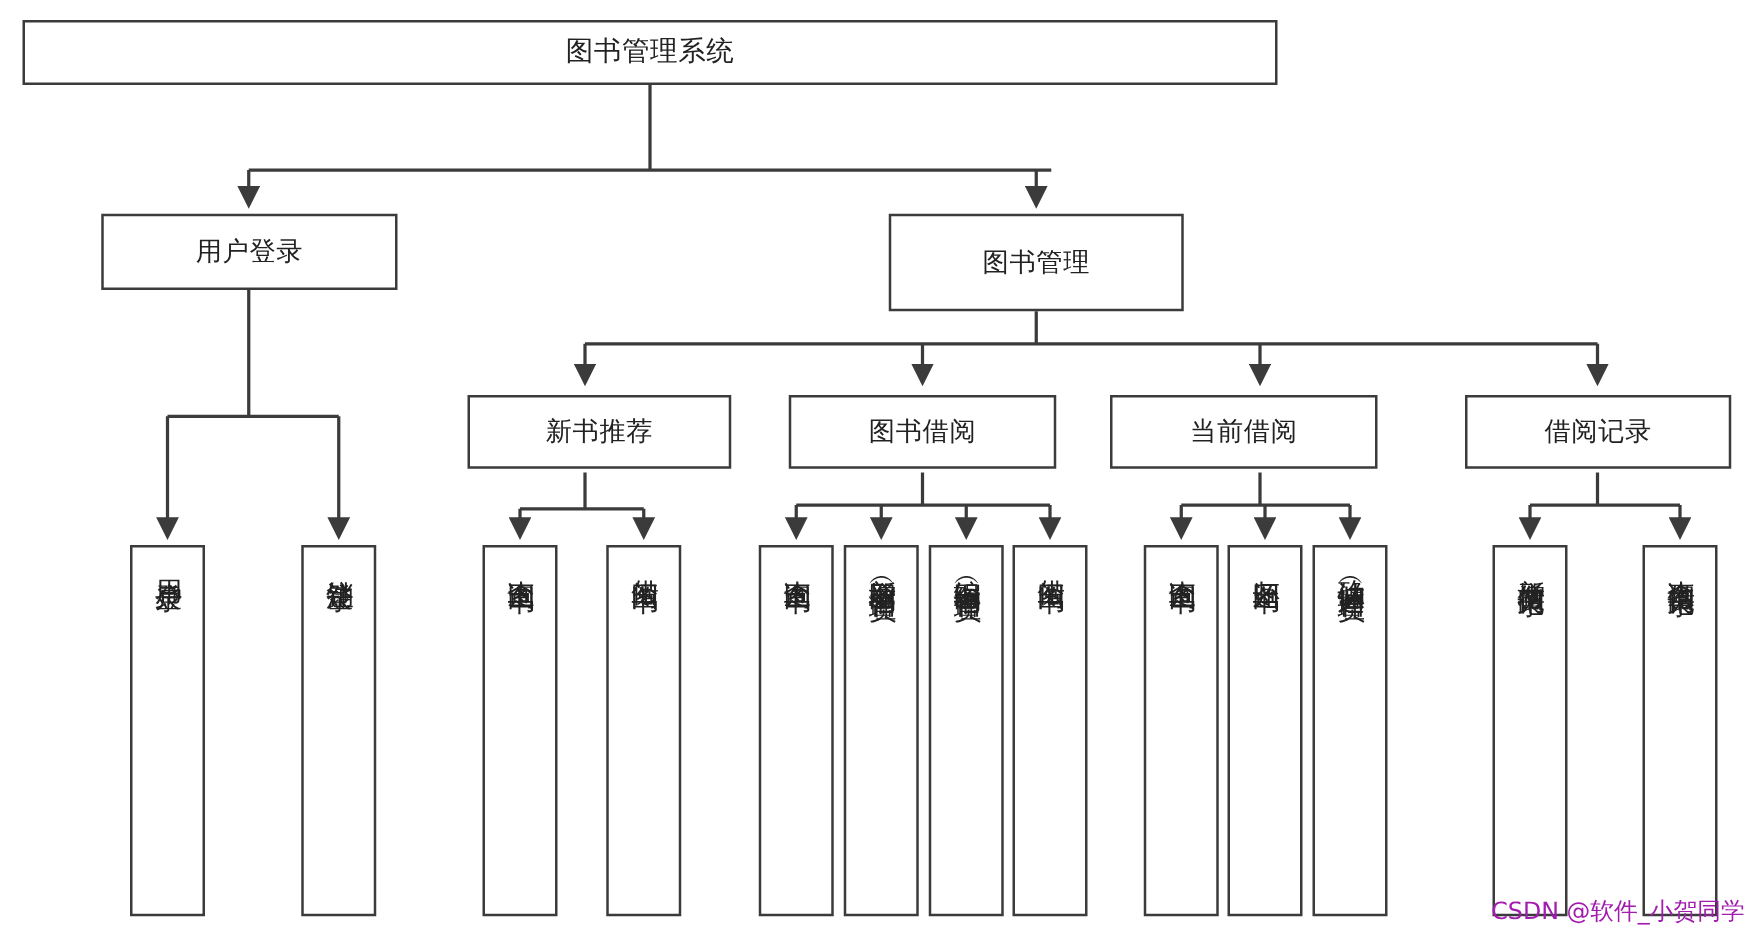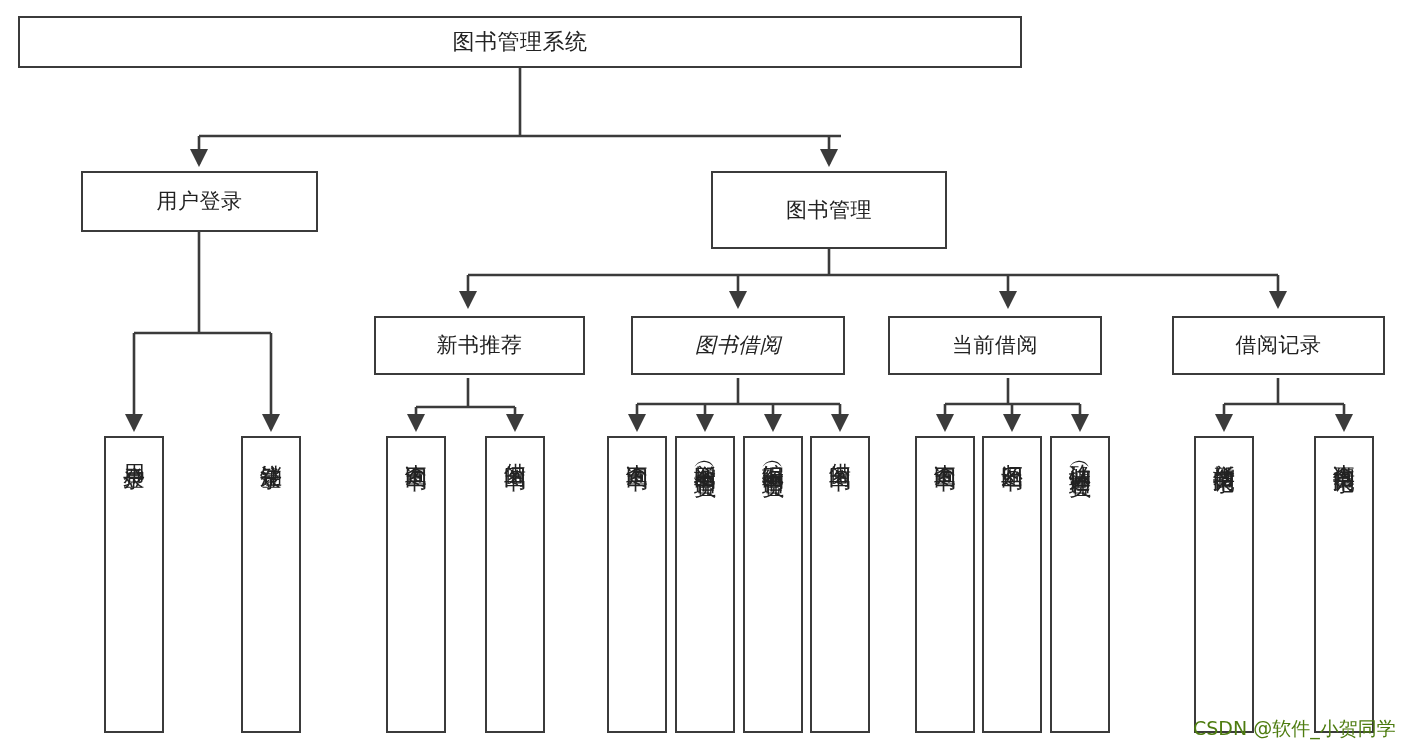--- a/index.html
+++ b/index.html
@@ -60,21 +60,21 @@
   .node.vert .lbl {
     writing-mode: vertical-rl;
     text-orientation: upright;
     font-size: 22px;
     line-height: 1.0;
     letter-spacing: 2px;
     white-space: nowrap;
   }
   .watermark {
     position: absolute;
-    color: #4d7c0f;
+    color: #a21caf;
     font-size: 19px;
     white-space: nowrap;
     z-index: 5;
     font-family: "DejaVu Sans", "Liberation Sans", sans-serif;
   }
 </style>
 </head>
 <body>
 
 <div id="canvas">
@@ -136,21 +136,21 @@
   <div class="node horiz" style="left:81px; top:171px; width:237px; height:61px;">
     <span class="lbl">用户登录</span>
   </div>
   <div class="node horiz" style="left:711px; top:171px; width:236px; height:78px;">
     <span class="lbl">图书管理</span>
   </div>
 
   <div class="node horiz" style="left:362px; top:316px; width:211px; height:59px;margin-left:12px;">
     <span class="lbl">新书推荐</span>
   </div>
-  <div class="node horiz" style="left:631px; top:316px; width:214px; height:59px;font-style:italic;">
+  <div class="node horiz" style="left:631px; top:316px; width:214px; height:59px;">
     <span class="lbl">图书借阅</span>
   </div>
   <div class="node horiz" style="left:888px; top:316px; width:214px; height:59px;">
     <span class="lbl">当前借阅</span>
   </div>
   <div class="node horiz" style="left:1172px; top:316px; width:213px; height:59px;">
     <span class="lbl">借阅记录</span>
   </div>
 
   <div class="node vert" style="left:104px; top:436px; width:60px; height:297px;">

